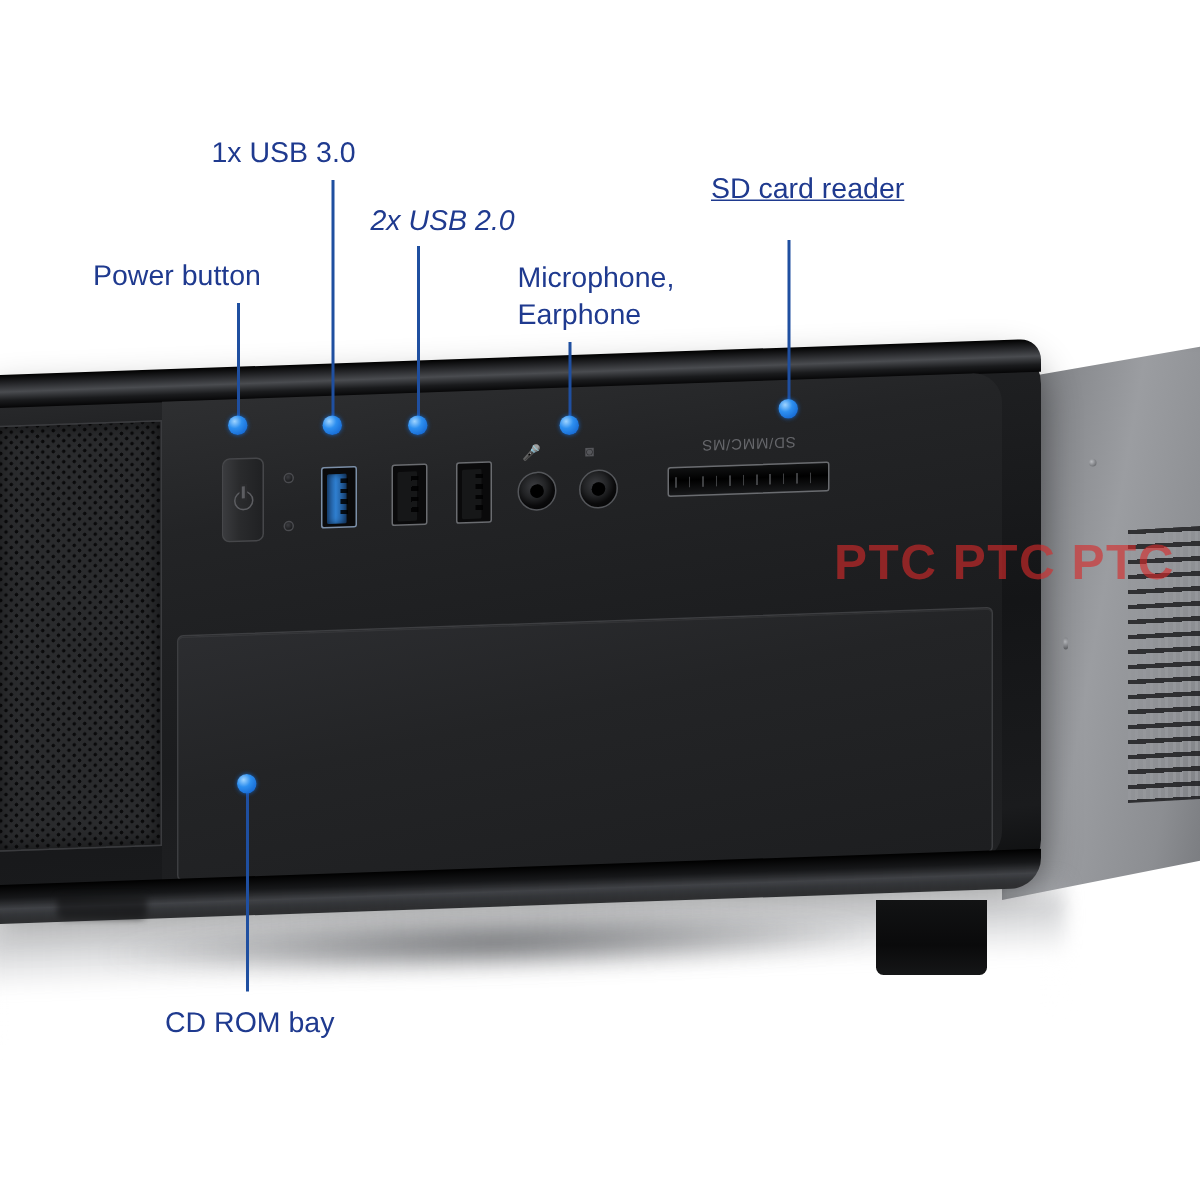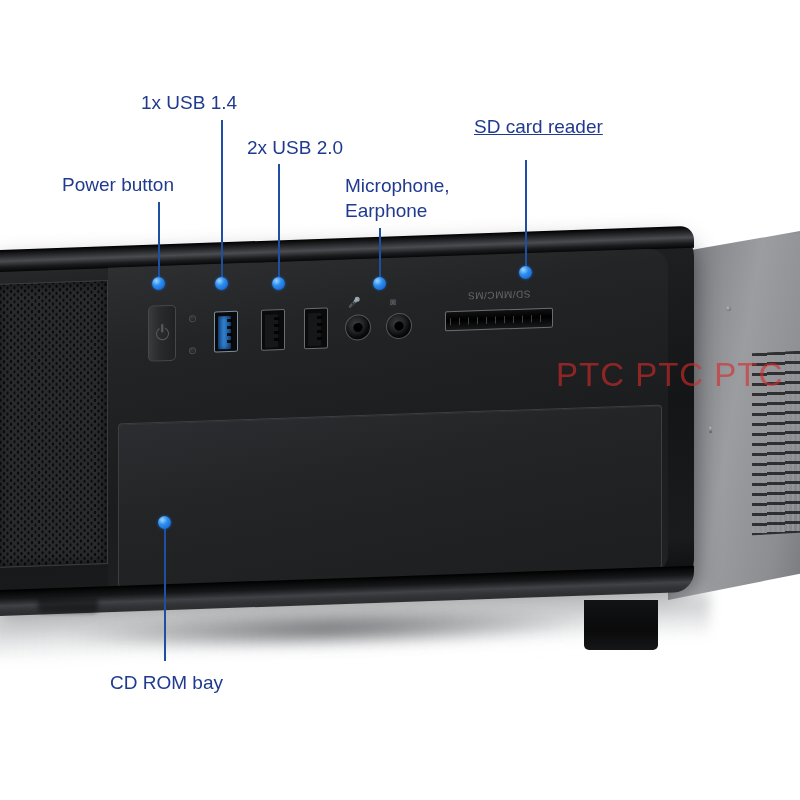--- a/index.html
+++ b/index.html
@@ -321,21 +321,21 @@
     filter: blur(7px);
     transform: skewY(-1.6deg);
   }
 
   
   .watermark {
     position: absolute;
     left: 556px;
     top: 356px;
     font-size: 33px;
-    font-weight: 400;
+    font-weight: 700;
     color: rgba(214, 42, 42, .62);
     letter-spacing: 1px;
     white-space: nowrap;
     pointer-events: none;
     font-family: "Liberation Sans", sans-serif;
   }
 
   
   .callout-label {
     position: absolute;
@@ -412,24 +412,24 @@
     <div class="foot" id="foot-left"></div>
     <div class="foot" id="foot-right"></div>
 
     <div class="watermark">PTC PTC PTC</div>
   </div>
 
   <div id="callout-layer">
       <div class="callout-label" style="left: 62px; top: 172px; text-align: center;">Power button</div>
       <div class="callout-line" style="left: 158px; top: 202px; height: 78px;"></div>
       <div class="callout-dot" style="left: 152px; top: 277px;"></div>
-      <div class="callout-label" style="left: 141px; top: 90px;">1x USB 1.4</div>
+      <div class="callout-label" style="left: 141px; top: 90px;">1x USB 3.0</div>
       <div class="callout-line" style="left: 221px; top: 120px; height: 160px;"></div>
       <div class="callout-dot" style="left: 215px; top: 277px;"></div>
-      <div class="callout-label" style="left: 247px; top: 135px;">2x USB 2.0</div>
+      <div class="callout-label" style="left: 247px; top: 135px; font-style: italic;">2x USB 2.0</div>
       <div class="callout-line" style="left: 278px; top: 164px; height: 116px;"></div>
       <div class="callout-dot" style="left: 272px; top: 277px;"></div>
       <div class="callout-label" style="left: 345px; top: 173px;">Microphone,
 Earphone</div>
       <div class="callout-line" style="left: 379px; top: 228px; height: 52px;"></div>
       <div class="callout-dot" style="left: 373px; top: 277px;"></div>
       <div class="callout-label" style="left: 474px; top: 114px; text-decoration: underline;">SD card reader</div>
       <div class="callout-line" style="left: 525px; top: 160px; height: 110px;"></div>
       <div class="callout-dot" style="left: 519px; top: 266px;"></div>
       <div class="callout-label" style="left: 110px; top: 670px;">CD ROM bay</div>

